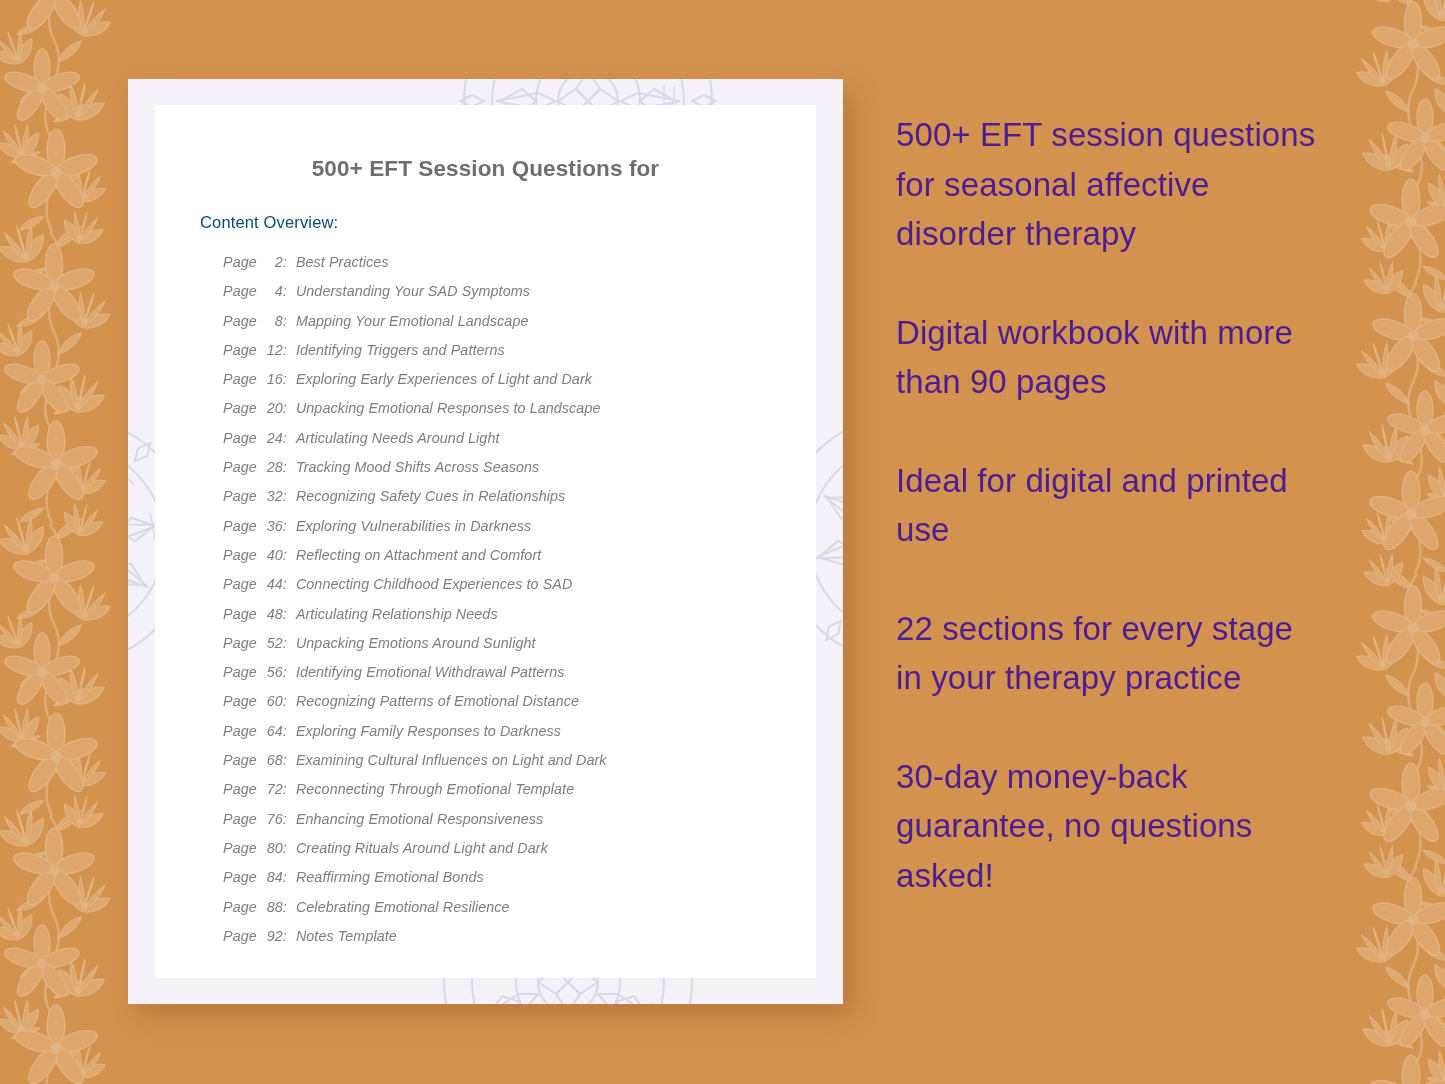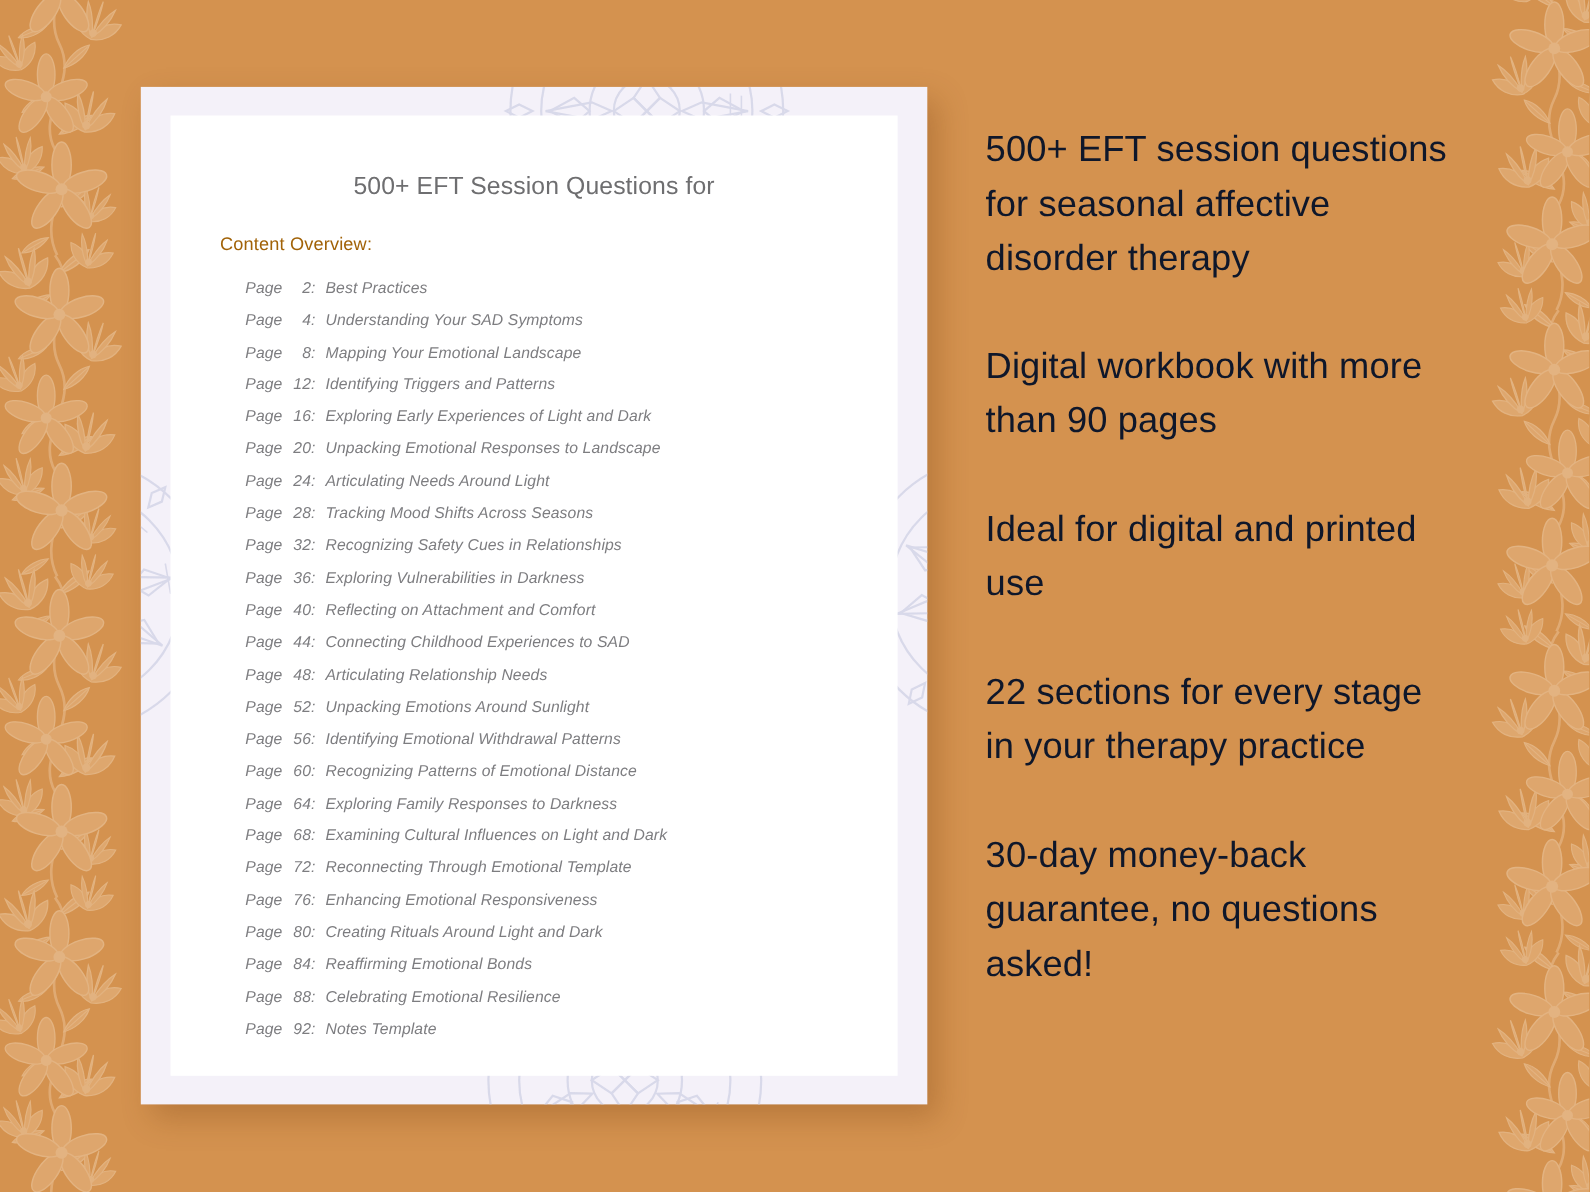--- a/index.html
+++ b/index.html
@@ -64,32 +64,32 @@
     background: #ffffff;
     z-index: 3;
   }
 
   #doc-title {
     margin: 0;
     padding-top: 49px;
     text-align: center;
     font-size: 22.5px;
     line-height: 29px;
-    font-weight: 400;
+    font-weight: 700;
     color: #6e6e70;
     letter-spacing: 0.1px;
   }
   #doc-title .tline { display: block; }
 
   #overview-label {
     margin: 0;
     padding-top: 30px;
     padding-left: 45px;
     font-size: 16.5px;
-    color: #a16207;
+    color: #0c4a6e;
     letter-spacing: 0.15px;
   }
 
   #toc {
     list-style: none;
     margin: 0;
     padding: 22px 0 0 68px;
   }
   #toc li {
     height: 29.3px;
@@ -111,21 +111,21 @@
   #marketing {
     position: absolute;
     left: 896px;
     top: 110px;
     width: 432px;
   }
   #marketing p {
     margin: 0 0 49px 0;
     font-size: 33px;
     line-height: 49.5px;
-    color: #0f172a;
+    color: #4c1d95;
     font-weight: 400;
     letter-spacing: 0.1px;
   }
   #marketing p:last-child { margin-bottom: 0; }
 </style>
 </head>
 <body>
 
 <div id="stage">
 

